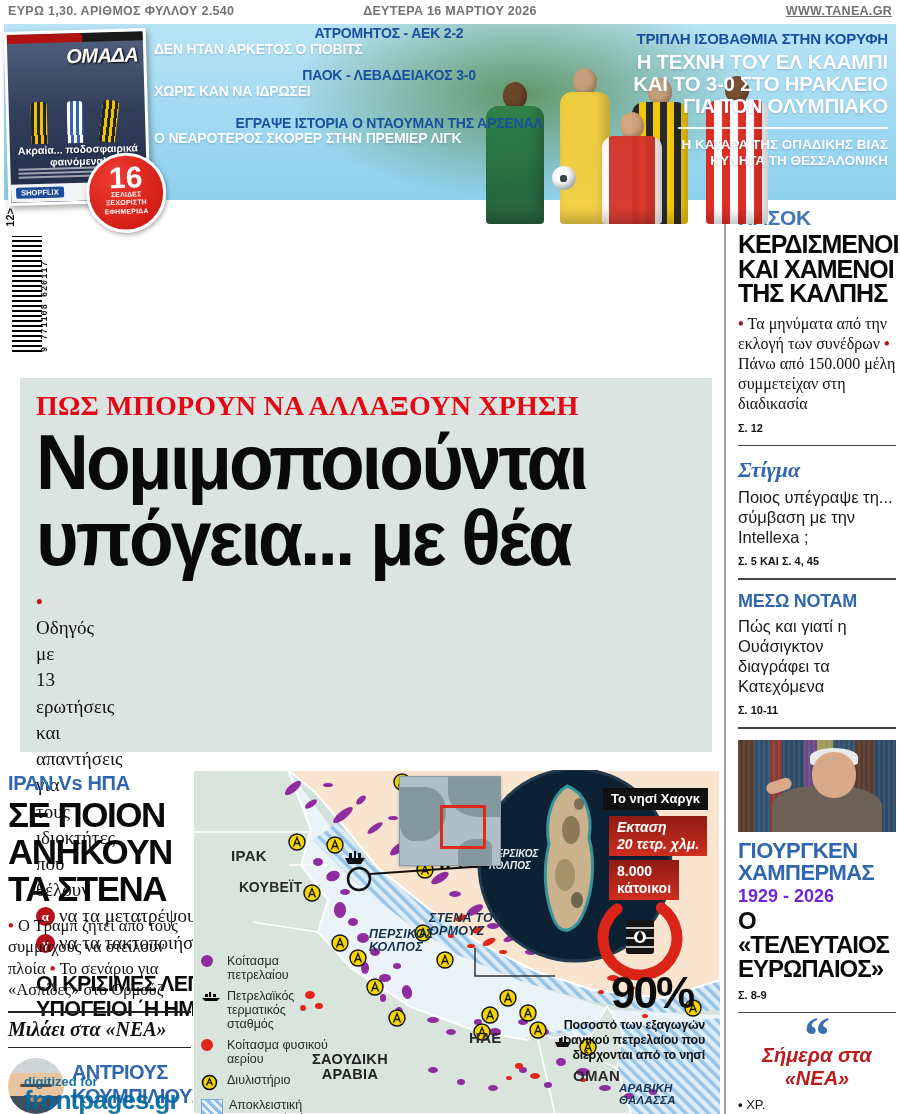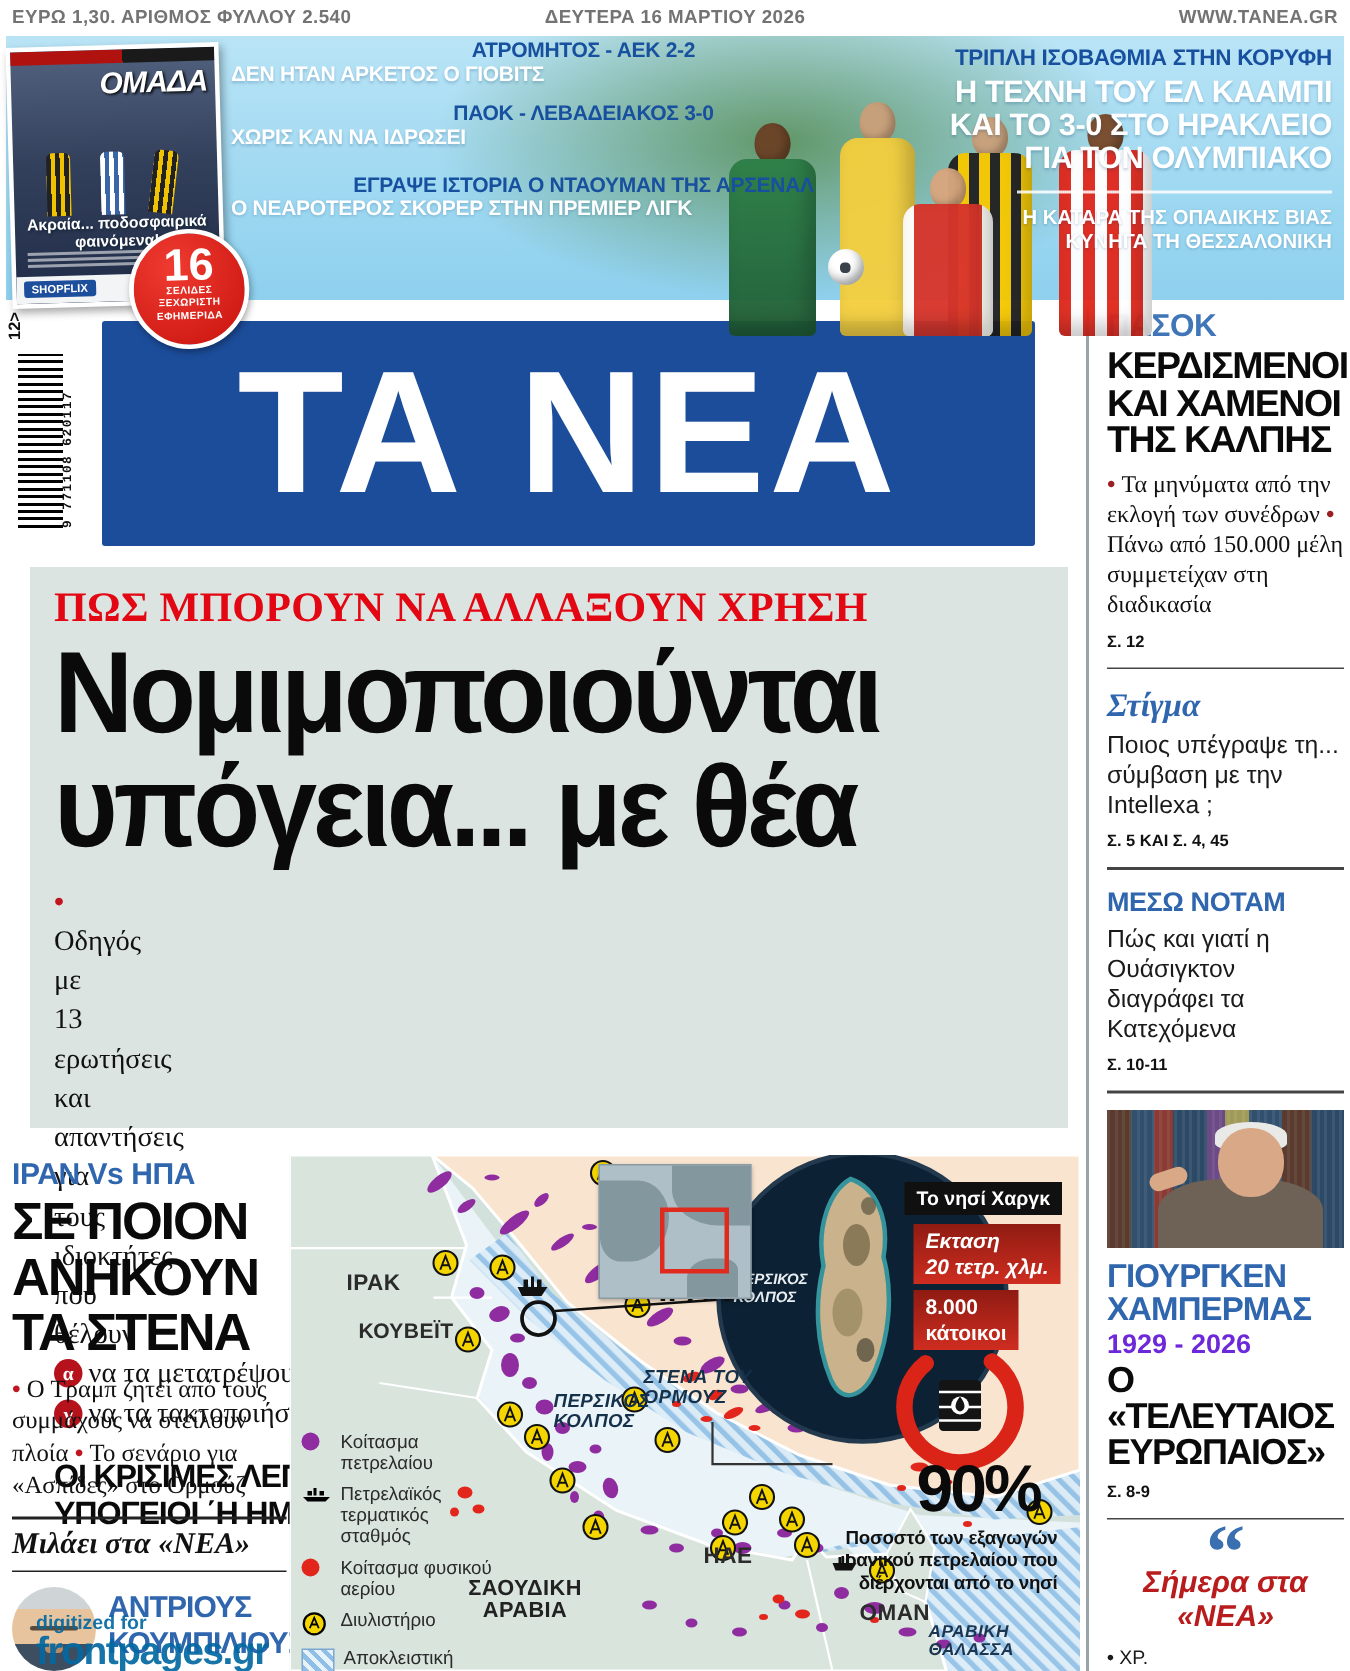--- a/index.html
+++ b/index.html
@@ -3,21 +3,21 @@
 <meta charset="utf-8">
 <style>
   html,body{margin:0;padding:0;background:#e8e8e8;}
   .page{position:relative;width:900px;height:1114px;background:#fff;overflow:hidden;
         font-family:"Liberation Sans","DejaVu Sans",sans-serif;color:#111;}
   .serif{font-family:"Liberation Serif","DejaVu Serif",serif;}
 
   
   .topbar{position:absolute;top:0;left:0;right:0;height:24px;background:#fff;}
   .topbar span{position:absolute;top:4px;font-size:12.5px;font-weight:700;letter-spacing:.3px;color:#737373;}
-  .tb-left{left:8px;} .tb-center{left:0;right:0;text-align:center;} .tb-right{right:8px;}
+  .tb-left{left:8px;} .tb-center{left:0;right:0;text-align:center;} .tb-right{right:8px;text-decoration:underline;}
 
   
   .banner{position:absolute;top:24px;left:4px;width:892px;height:176px;
     background:
       radial-gradient(ellipse 330px 150px at 58% 40%, rgba(74,128,58,.75), rgba(74,128,58,0) 70%),
       linear-gradient(180deg,#b9e4f6 0%,#9ed8f1 60%,#8ed0ee 100%);
     overflow:visible;}
   .b-items{position:absolute;left:150px;top:2px;width:470px;z-index:3;}
   .b-item{margin-bottom:11px;line-height:1.12;}
   .b-item .l1{font-size:14px;font-weight:800;color:#17509e;letter-spacing:-.2px;text-align:center;}
@@ -248,23 +248,20 @@
       <div class="wl">ΓΙΑ ΤΟΝ ΟΛΥΜΠΙΑΚΟ</div>
       <div class="div"></div>
       <div class="sub">Η ΚΑΤΑΡΑ ΤΗΣ ΟΠΑΔΙΚΗΣ ΒΙΑΣ</div>
       <div class="sub">ΚΥΝΗΓΑ ΤΗ ΘΕΣΣΑΛΟΝΙΚΗ</div>
     </div>
   </div>
 
   <div class="issue-mark">12&gt;</div>
   <div class="barcode"></div>
   <div class="bc-num">9 771108 620117</div>
-  <div class="mast">
-    <div class="mast-title">ΤΑ ΝΕΑ</div>
-  </div>
 
   <div class="lead">
     <div class="lead-kick serif">ΠΩΣ ΜΠΟΡΟΥΝ ΝΑ ΑΛΛΑΞΟΥΝ ΧΡΗΣΗ</div>
     <div class="lead-h">Νομιμοποιούνται</div>
     <div class="lead-h">υπόγεια... με θέα</div>
     <div class="lead-bullets">
       <div><span class="dot">Οδηγός με 13 ερωτήσεις και απαντήσεις για τους ιδιοκτήτες που θέλουν</span></div>
       <div>
         <span class="badge-ltr">α</span><span>να τα μετατρέψουν σε κατοικίες</span>
         <span class="badge-ltr" style="margin-left:8px;">β</span><span>να τα χρησιμοποιήσουν ως Airbnb</span>

